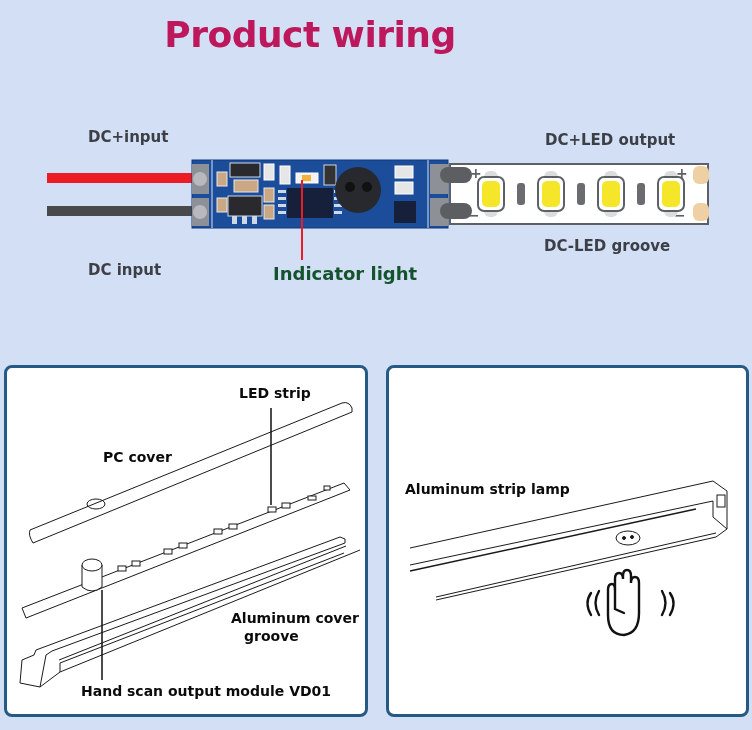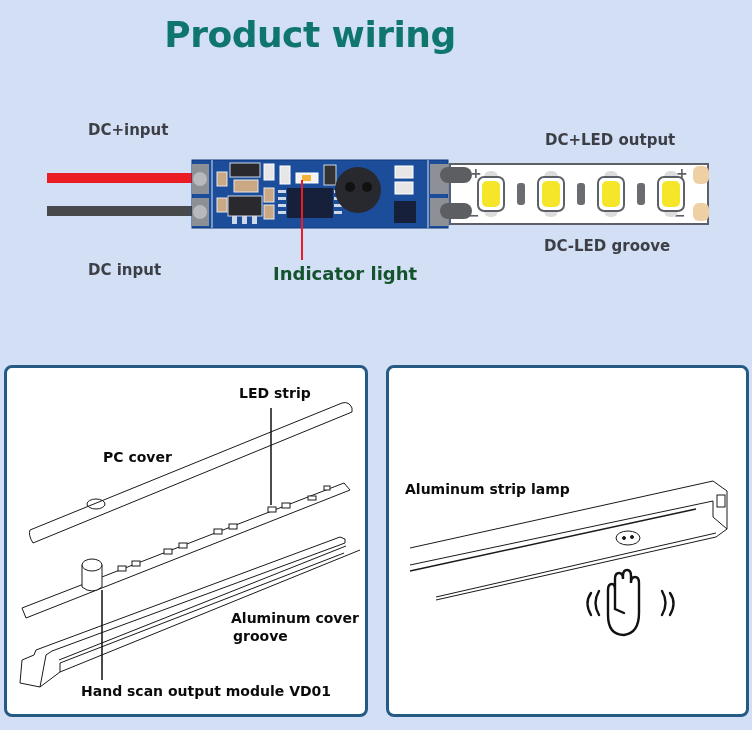--- a/index.html
+++ b/index.html
@@ -3,36 +3,36 @@
 <meta charset="utf-8">
 <style>
   html, body { margin: 0; padding: 0; }
   body {
     width: 752px; height: 730px; background: #d3dff4; position: relative; overflow: hidden;
     font-family: "DejaVu Sans", sans-serif;
   }
   .abs { position: absolute; }
   .title {
     left: 0; width: 620px; top: 14px; text-align: center;
-    font-size: 36px; font-weight: bold; color: #0f766e; letter-spacing: -0.5px;
+    font-size: 36px; font-weight: bold; color: #be185d; letter-spacing: -0.5px;
   }
   .lbl { font-size: 15px; font-weight: bold; color: #3c3f46; white-space: nowrap; }
   .lbl-big { font-size: 18px; font-weight: bold; color: #14532d; white-space: nowrap; }
   .panel {
     background: #ffffff; border: 3px solid #255a85; border-radius: 8px; box-sizing: border-box;
   }
   .plbl { font-size: 14px; font-weight: bold; color: #0b0b0b; white-space: nowrap; line-height: 1.15; }
   svg { position: absolute; overflow: visible; }
 </style>
 </head>
 <body>
 
 <div class="abs title">Product wiring</div>
 
-<div class="abs lbl" style="left:88px; top:121px;">DC+input</div>
+<div class="abs lbl" style="left:88px; top:128px;">DC+input</div>
 <div class="abs lbl" style="left:88px; top:237px;margin-top:24px;">DC input</div>
 <div class="abs lbl-big" style="left:273px; top:263px;">Indicator light</div>
 <div class="abs lbl" style="left:545px; top:131px;">DC+LED output</div>
 <div class="abs lbl" style="left:544px; top:237px;">DC-LED groove</div>
 
 <div class="abs" style="left:47px; top:173px; width:148px; height:10px; background:#ec1c24;"></div>
 <div class="abs" style="left:47px; top:206px; width:148px; height:10px; background:#48494b;"></div>
 
 <svg style="left:192px; top:160px;" width="256" height="68">
   <rect x="0" y="0" width="256" height="68" fill="#1b4d9a"></rect>
@@ -146,21 +146,21 @@
     <path d="M55,295 L342,181"></path>
     <path d="M56,307 L56,298 L340,188"></path>
   </g>
 
   <line x1="267" y1="43" x2="267" y2="140" stroke="#111" stroke-width="1.5"></line>
   <line x1="98" y1="225" x2="98" y2="315" stroke="#111" stroke-width="1.5"></line>
 </svg>
 <div class="abs plbl" style="left:239px; top:385px;">LED strip</div>
 <div class="abs plbl" style="left:103px; top:449px;">PC cover</div>
 <div class="abs plbl" style="left:231px; top:610px;">Aluminum cover</div>
-<div class="abs plbl" style="left:233px; top:628px;">groove</div>
+<div class="abs plbl" style="left:244px; top:628px;">groove</div>
 <div class="abs plbl" style="left:81px; top:683px;">Hand scan output module VD01</div>
 
 <div class="abs panel" style="left:386px; top:365px; width:363px; height:352px;"></div>
 <svg style="left:386px; top:365px;" width="363" height="352">
   <g fill="none" stroke="#1a1a1a" stroke-width="1">
     <path d="M24,183 L327,116"></path>
     <path d="M24,200 L327,136"></path>
     <path d="M24,206 L310,144" stroke-width="1.5"></path>
     <path d="M50,232 L330,168"></path>
     <path d="M50,235 L330,172"></path>

